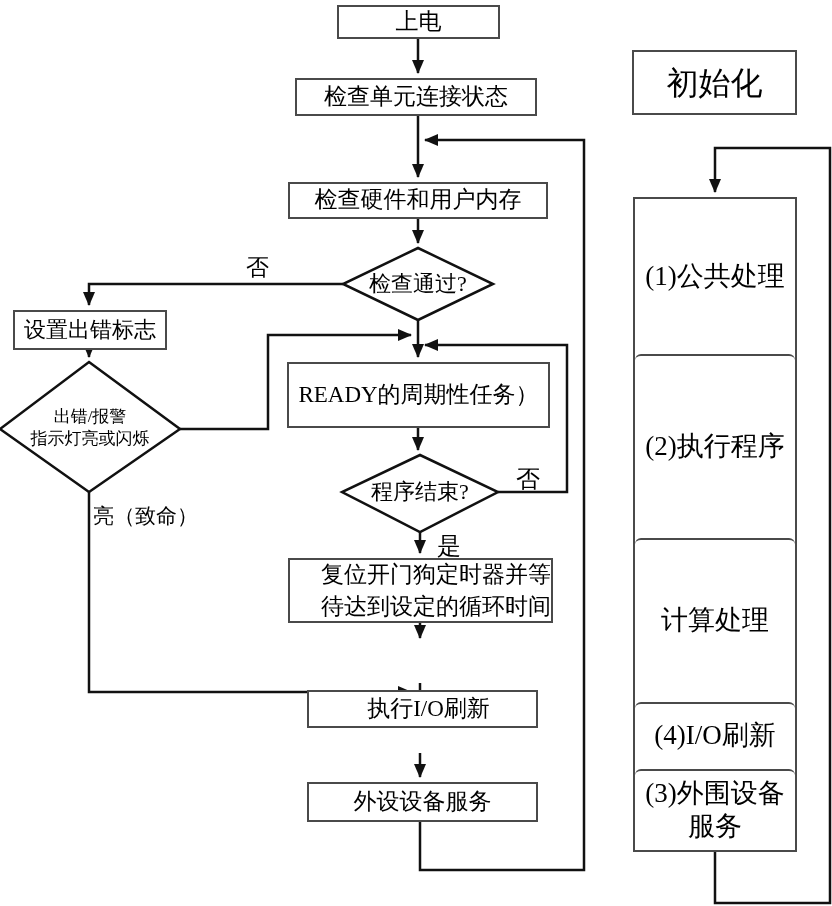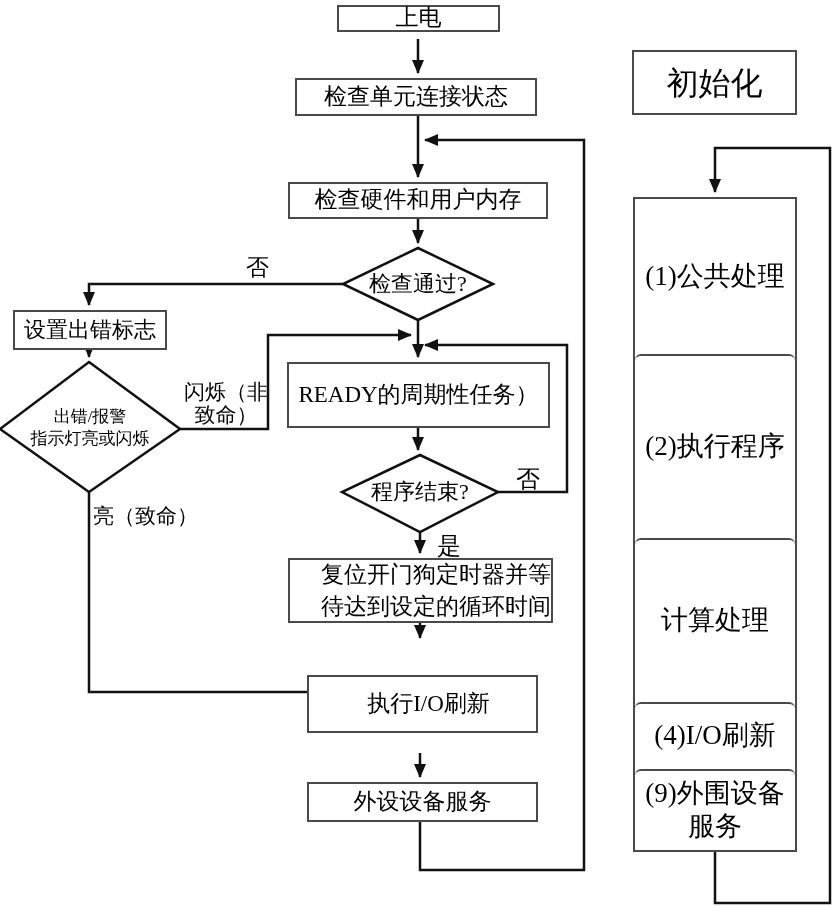--- a/index.html
+++ b/index.html
@@ -113,21 +113,21 @@
       <line x1="420" y1="753" x2="420" y2="777" marker-end="url(#arrow)"></line>
       <polyline points="715,852 715,903 830,903 830,148 715,148 715,192" marker-end="url(#arrow)"></polyline>
     </g>
     <g stroke="#111111" stroke-width="2.5" fill="#ffffff">
       <polygon points="418,248 493,284 418,320 343,284"></polygon>
       <polygon points="420,455 498,492 420,532 342,492"></polygon>
       <polygon points="89,362 180,429 89,492 0,429"></polygon>
     </g>
   </svg>
 
-  <div class="box" style="left:337px; top:5px; width:163px; height:27px;">
+  <div class="box" style="left:337px; top:5px; width:163px; height:34px;">
     <span>上电</span>
   </div>
 
   <div class="box" style="left:295px; top:78px; width:242px; height:38px;">
     <span>检查单元连接状态</span>
   </div>
 
   <div class="box" style="left:288px; top:182px; width:260px; height:37px;">
     <span>检查硬件和用户内存</span>
   </div>
@@ -135,21 +135,21 @@
   <div class="box two-line" style="left:287px; top:362px; width:263px; height:66px;">
     <span>READY的周期性任务）</span>
   </div>
 
   <div class="box two-line" style="left:288px; top:558px; width:265px; height:65px;align-items:flex-end;">
     <span>复位开门狗定时器并等</span>
     <span>待达到设定的循环时间</span>
   </div>
 
 
-  <div class="box" style="left:307px; top:675px; width:231px; height:58px;padding-left:12px;">
+  <div class="box" style="left:307px; top:690px; width:231px; height:38px;padding-left:12px;">
     <span>执行I/O刷新</span>
   </div>
 
   <div class="box" style="left:307px; top:782px; width:231px; height:40px;">
     <span>外设设备服务</span>
   </div>
 
   <div class="box" style="left:13px; top:310px; width:154px; height:40px; font-size:22px;">
     <span>设置出错标志</span>
   </div>
@@ -162,24 +162,20 @@
     <span>程序结束?</span>
   </div>
 
   <div class="dtext" style="left:9px; top:399px; width:162px; height:58px; font-size:17px; line-height:1.3;">
     <span>出错/报警</span>
     <span>指示灯亮或闪烁</span>
   </div>
 
   <div class="lbl" style="left:246px; top:252px; font-size:23px;">否</div>
 
-  <div class="lbl" style="left:178px; top:381px; width:96px; text-align:center; font-size:21px; line-height:1.1; white-space:normal;">
-    <div>闪烁（非</div>
-    <div>致命）</div>
-  </div>
 
   <div class="lbl" style="left:93px; top:502px; font-size:21px;">亮（致命）</div>
 
   <div class="lbl" style="left:516px; top:463px; font-size:24px;">否</div>
 
   <div class="lbl" style="left:437px; top:530px; font-size:24px;">是</div>
 
   <div class="box title-box" style="left:632px; top:50px; width:165px; height:65px;">
     <span>初始化</span>
   </div>
@@ -191,18 +187,18 @@
     <div class="stage" style="height:185px;">
       <span>(2)执行程序</span>
     </div>
     <div class="stage" style="height:165px;">
       <span>计算处理</span>
     </div>
     <div class="stage" style="height:67px;">
       <span>(4)I/O刷新</span>
     </div>
     <div class="stage" style="height:82px;">
-      <span>(9)外围设备</span>
+      <span>(3)外围设备</span>
       <span>服务</span>
     </div>
   </div>
 
 </div>
 
 </body></html>

